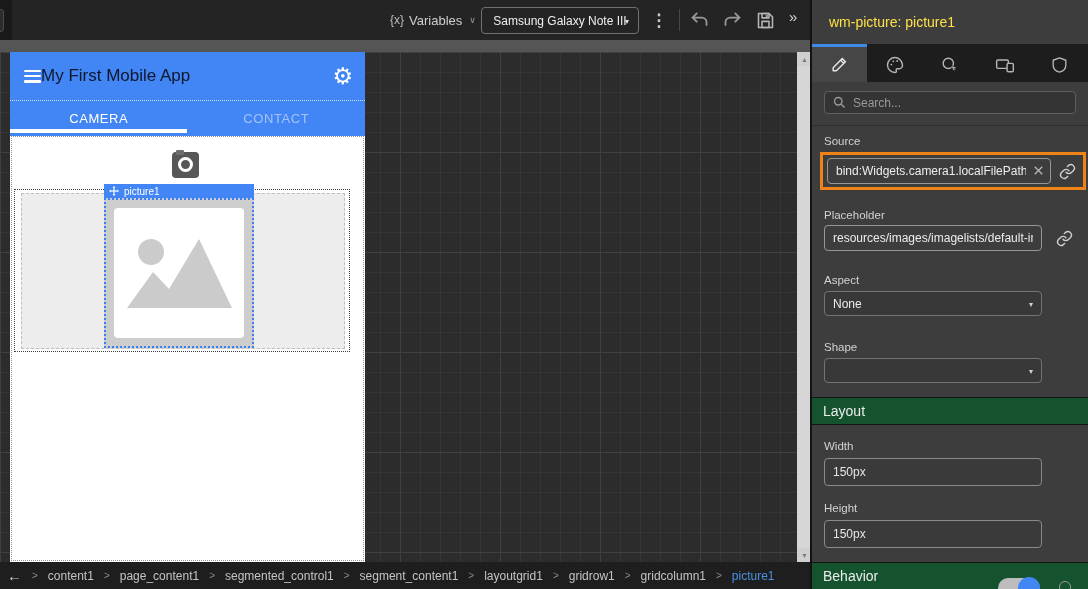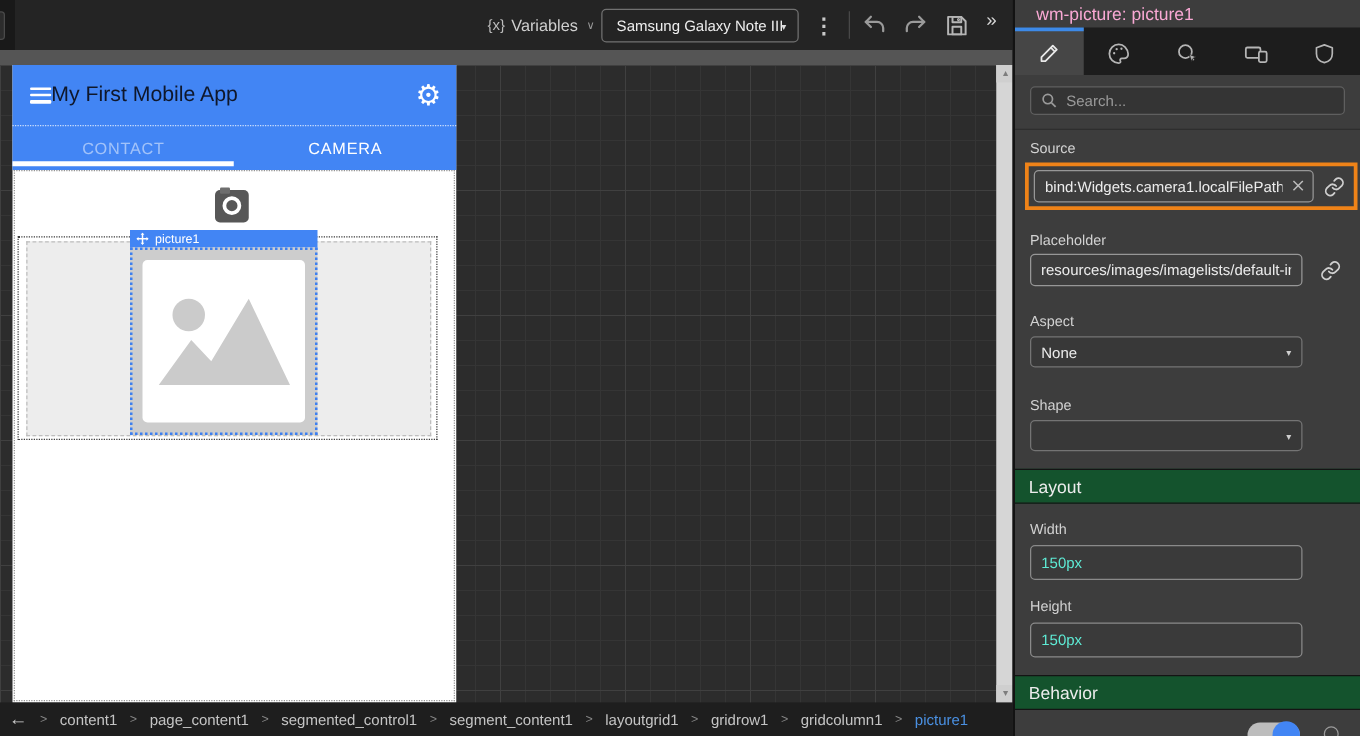--- a/index.html
+++ b/index.html
@@ -66,21 +66,21 @@
 
   
   .breadcrumb{position:absolute;left:0;top:562px;width:812px;height:27px;background:#1e1e1e;
               display:flex;align-items:center;gap:10px;padding:0 7px;font-size:12px;color:#c4c4c4;white-space:nowrap;overflow:hidden}
   .bc-back{font-size:15px;color:#cfcfcf}
   .bc-sep{font-size:10px;color:#8a8a8a}
   .bc-item.last{color:#4a90e2}
 
   
   .panel{position:absolute;left:810px;top:0;width:278px;height:589px;background:#3d3d3d;border-left:2px solid #131313}
-  .panel-header{height:22px;display:flex;align-items:center;padding-left:17px;font-size:14px;color:#f9a8d4;background:#3d3d3d}
+  .panel-header{height:44px;display:flex;align-items:center;padding-left:17px;font-size:14px;color:#fde047;background:#3d3d3d}
   .icon-tabs{height:38px;background:#1d1d1d;display:flex}
   .icon-tab{width:55px;display:flex;align-items:center;justify-content:center;border-top:3px solid transparent}
   .icon-tab.active{background:#464646;border-top-color:#3d8ae8}
   .search-wrap{position:relative;margin:9px 12px 0}
   .search-input{width:100%;height:23px;background:#343434;border:1px solid #5f5f5f;border-radius:4px;
                 color:#ddd;font-size:12px;padding:0 8px 0 28px;font-family:"Liberation Sans",sans-serif;outline:none}
   .search-input::placeholder{color:#9a9a9a}
   .search-glyph{position:absolute;left:8px;top:4px}
   .panel-divider{margin-top:11px;border-bottom:1px solid #2e2e2e}
   .prop-label{margin:9px 12px 0;font-size:11.5px;color:#d2d2d2}
@@ -93,21 +93,21 @@
   .link-btn{width:24px;display:flex;align-items:center;justify-content:center}
   .plain-row{margin:4px 12px 0;display:flex;align-items:center;gap:10px}
   .plain-row .text-input{padding-right:8px}
   .select{position:relative;margin:5px 12px 0;width:218px;height:25px;background:#383838;border:1px solid #747474;border-radius:4px;
           display:flex;align-items:center;padding:0 8px;font-size:12px;color:#ececec}
   .select .arr{position:absolute;right:8px;top:8px;font-size:8px;color:#cfcfcf}
   .section-header{margin-top:14px;height:28px;background:#14532d;display:flex;align-items:center;
                   padding-left:11px;font-size:14px;color:#ececec;border-top:1px solid #141414;border-bottom:1px solid #141414}
   .mt-15{margin-top:15px}.mt-22{margin-top:16px}.mt-23{margin-top:23px}.mt-25{margin-top:25px}.mt-19{margin-top:19px}
   .size-input{margin:6px 12px 0;width:218px;height:26px;background:#3a3a3a;border:1px solid #8a8a8a;border-radius:4px;
-              color:#5eead4;font-size:12px;padding:13px 8px;font-family:"Liberation Sans",sans-serif;outline:none}
+              color:#e5e5e5;font-size:12px;padding:13px 8px;font-family:"Liberation Sans",sans-serif;outline:none}
   .toggle{position:absolute;left:186px;top:578px;width:42px;height:20px;background:#bdbdbd;border-radius:10px}
   .toggle-knob{position:absolute;right:0;top:-1px;width:22px;height:22px;background:#4285f4;border-radius:50%}
   .help-circle{position:absolute;left:247px;top:581px;width:12px;height:12px;border:1px solid #9a9a9a;border-radius:50%;
                font-size:8px;color:#9a9a9a;display:flex;align-items:center;justify-content:center}
   svg{display:block}
 </style>
 </head>
 <body>
 
 <div class="app">
@@ -159,25 +159,25 @@
       <div class="phone-header">
         <div class="hamburger">
             <span></span>
             <span></span>
             <span></span>
           </div>
         <div class="phone-title">My First Mobile App</div>
         <div class="gear">⚙</div>
       </div>
       <div class="seg">
+        <div class="seg-tab active">
+            <span>CAMERA</span>
+          </div>
         <div class="seg-tab">
             <span>CONTACT</span>
-          </div>
-        <div class="seg-tab active">
-            <span>CAMERA</span>
           </div>
         <div class="seg-underline"></div>
       </div>
       <div class="phone-content">
         <div class="camera-btn">
           <div class="camera-notch"></div>
           <div class="camera-lens"></div>
         </div>
         <div class="sel-outer"></div>
         <div class="sel-inner"></div>

